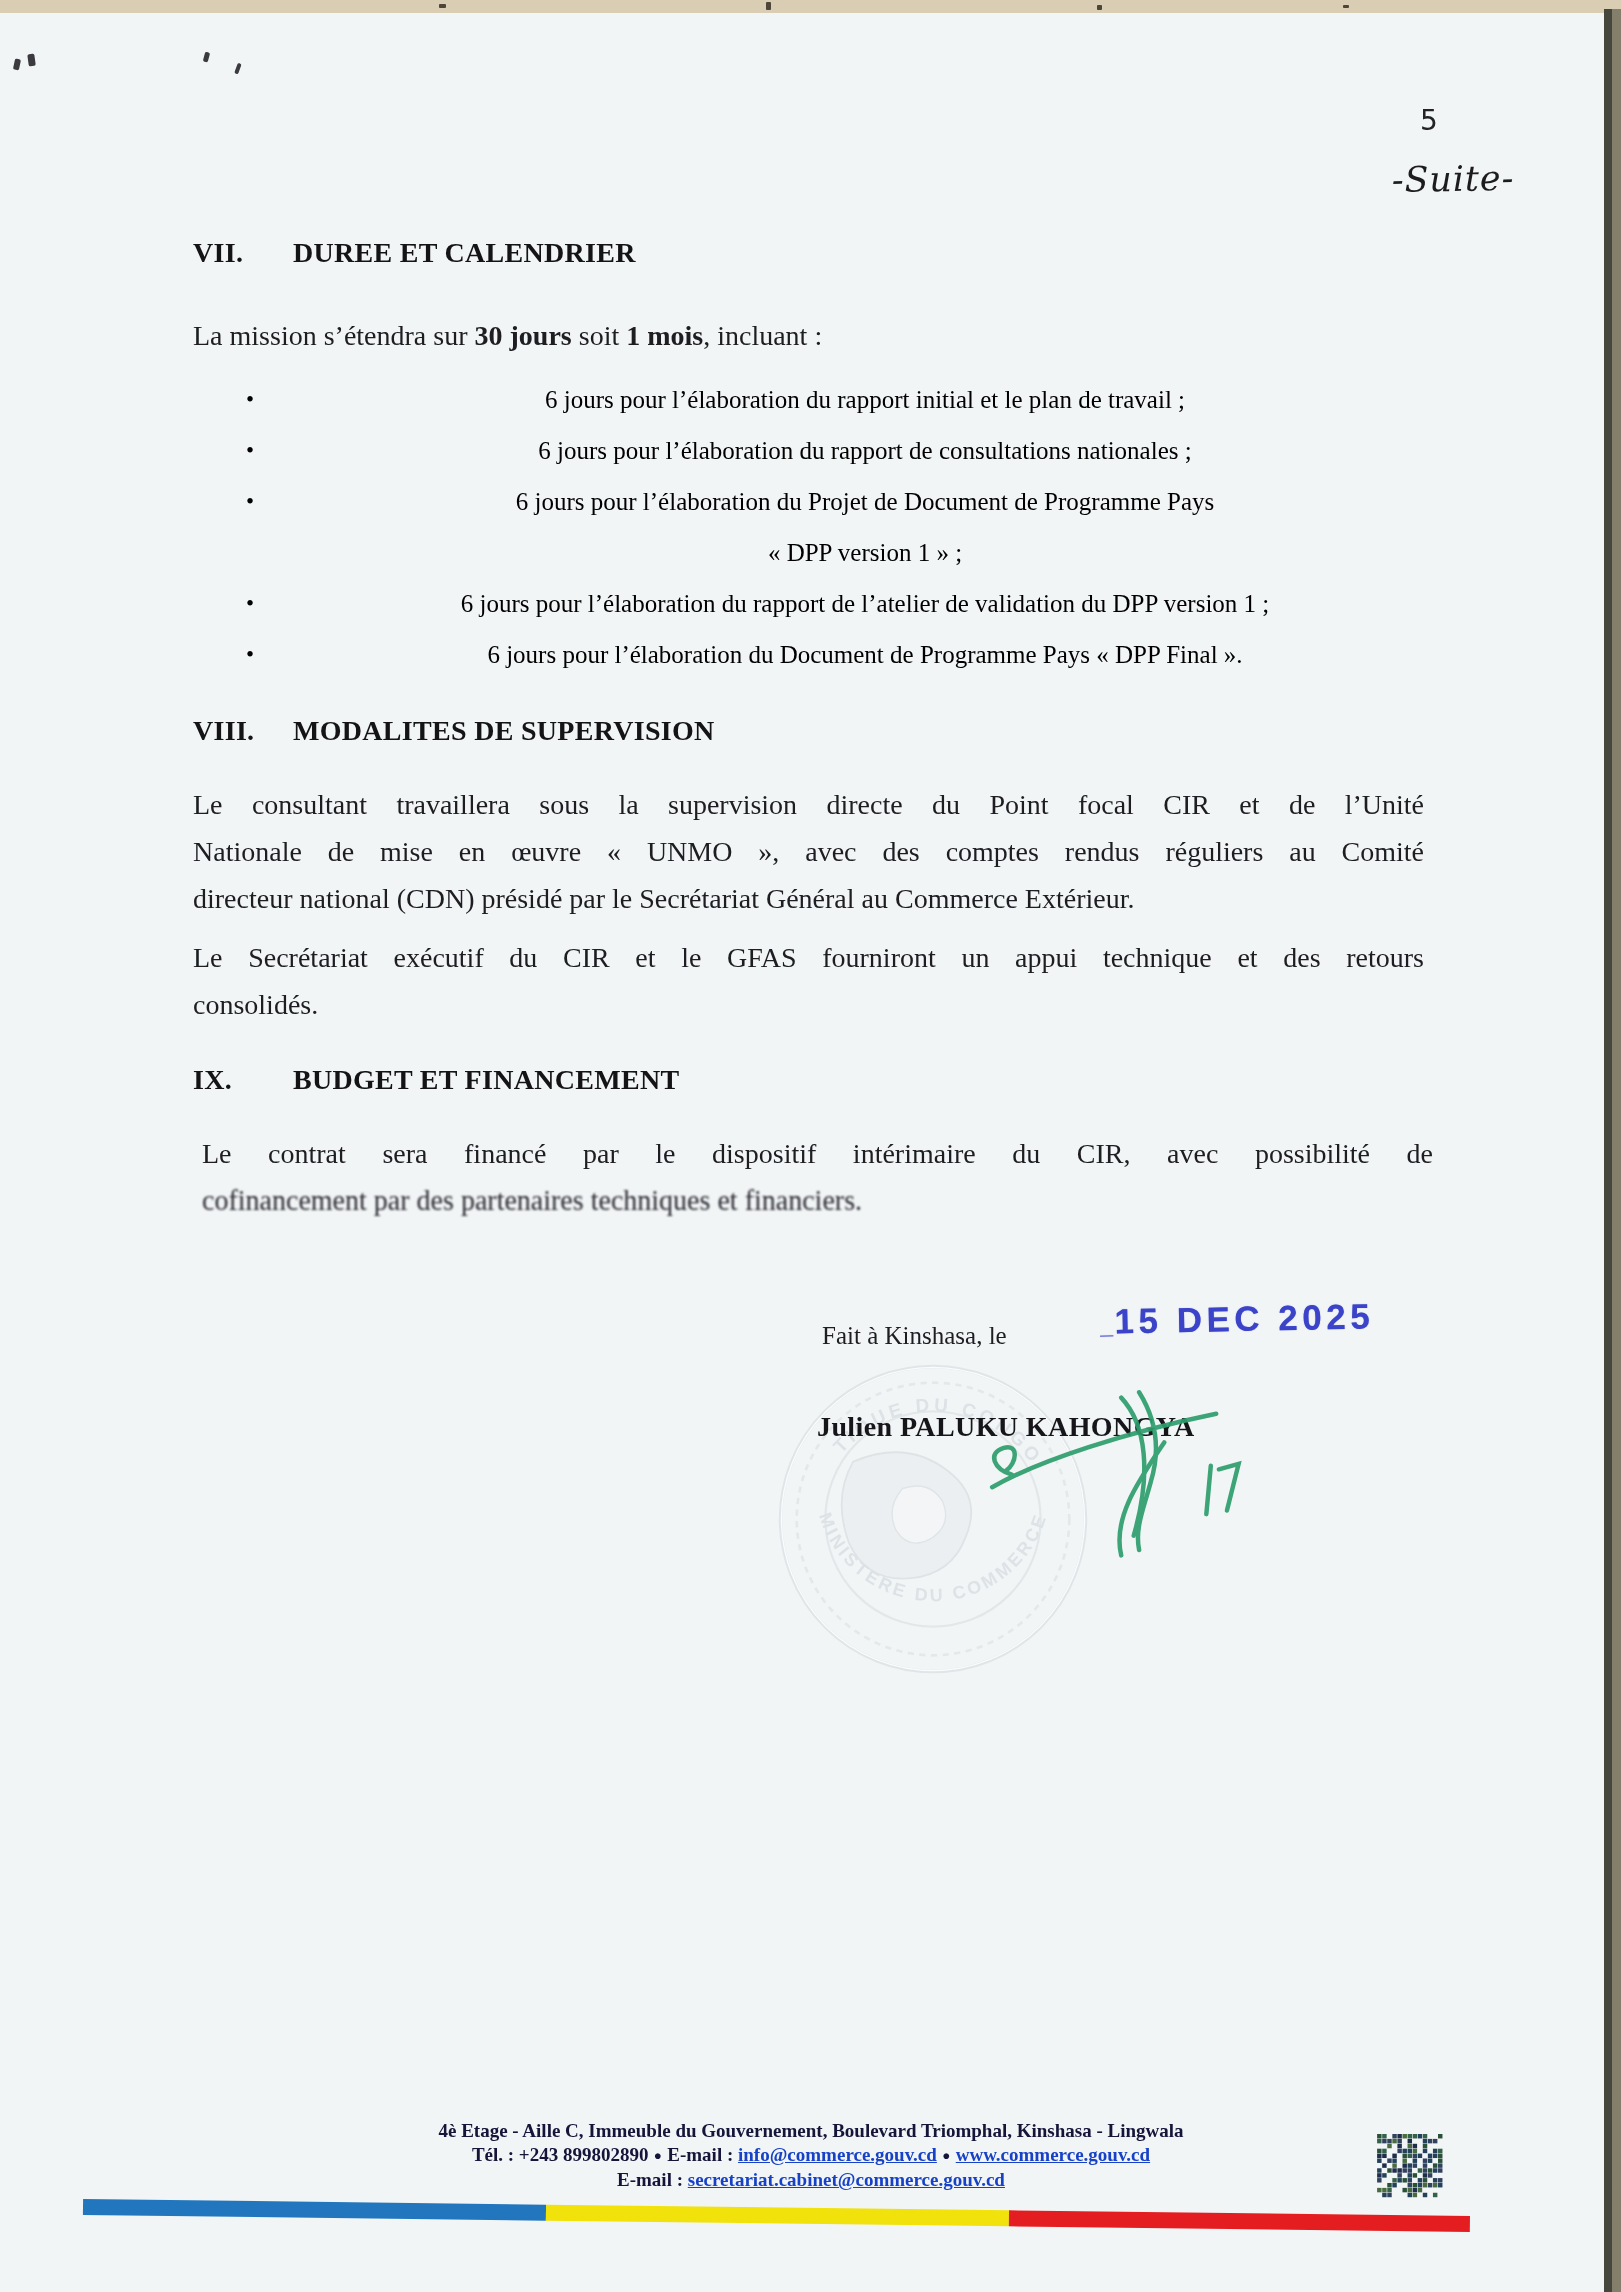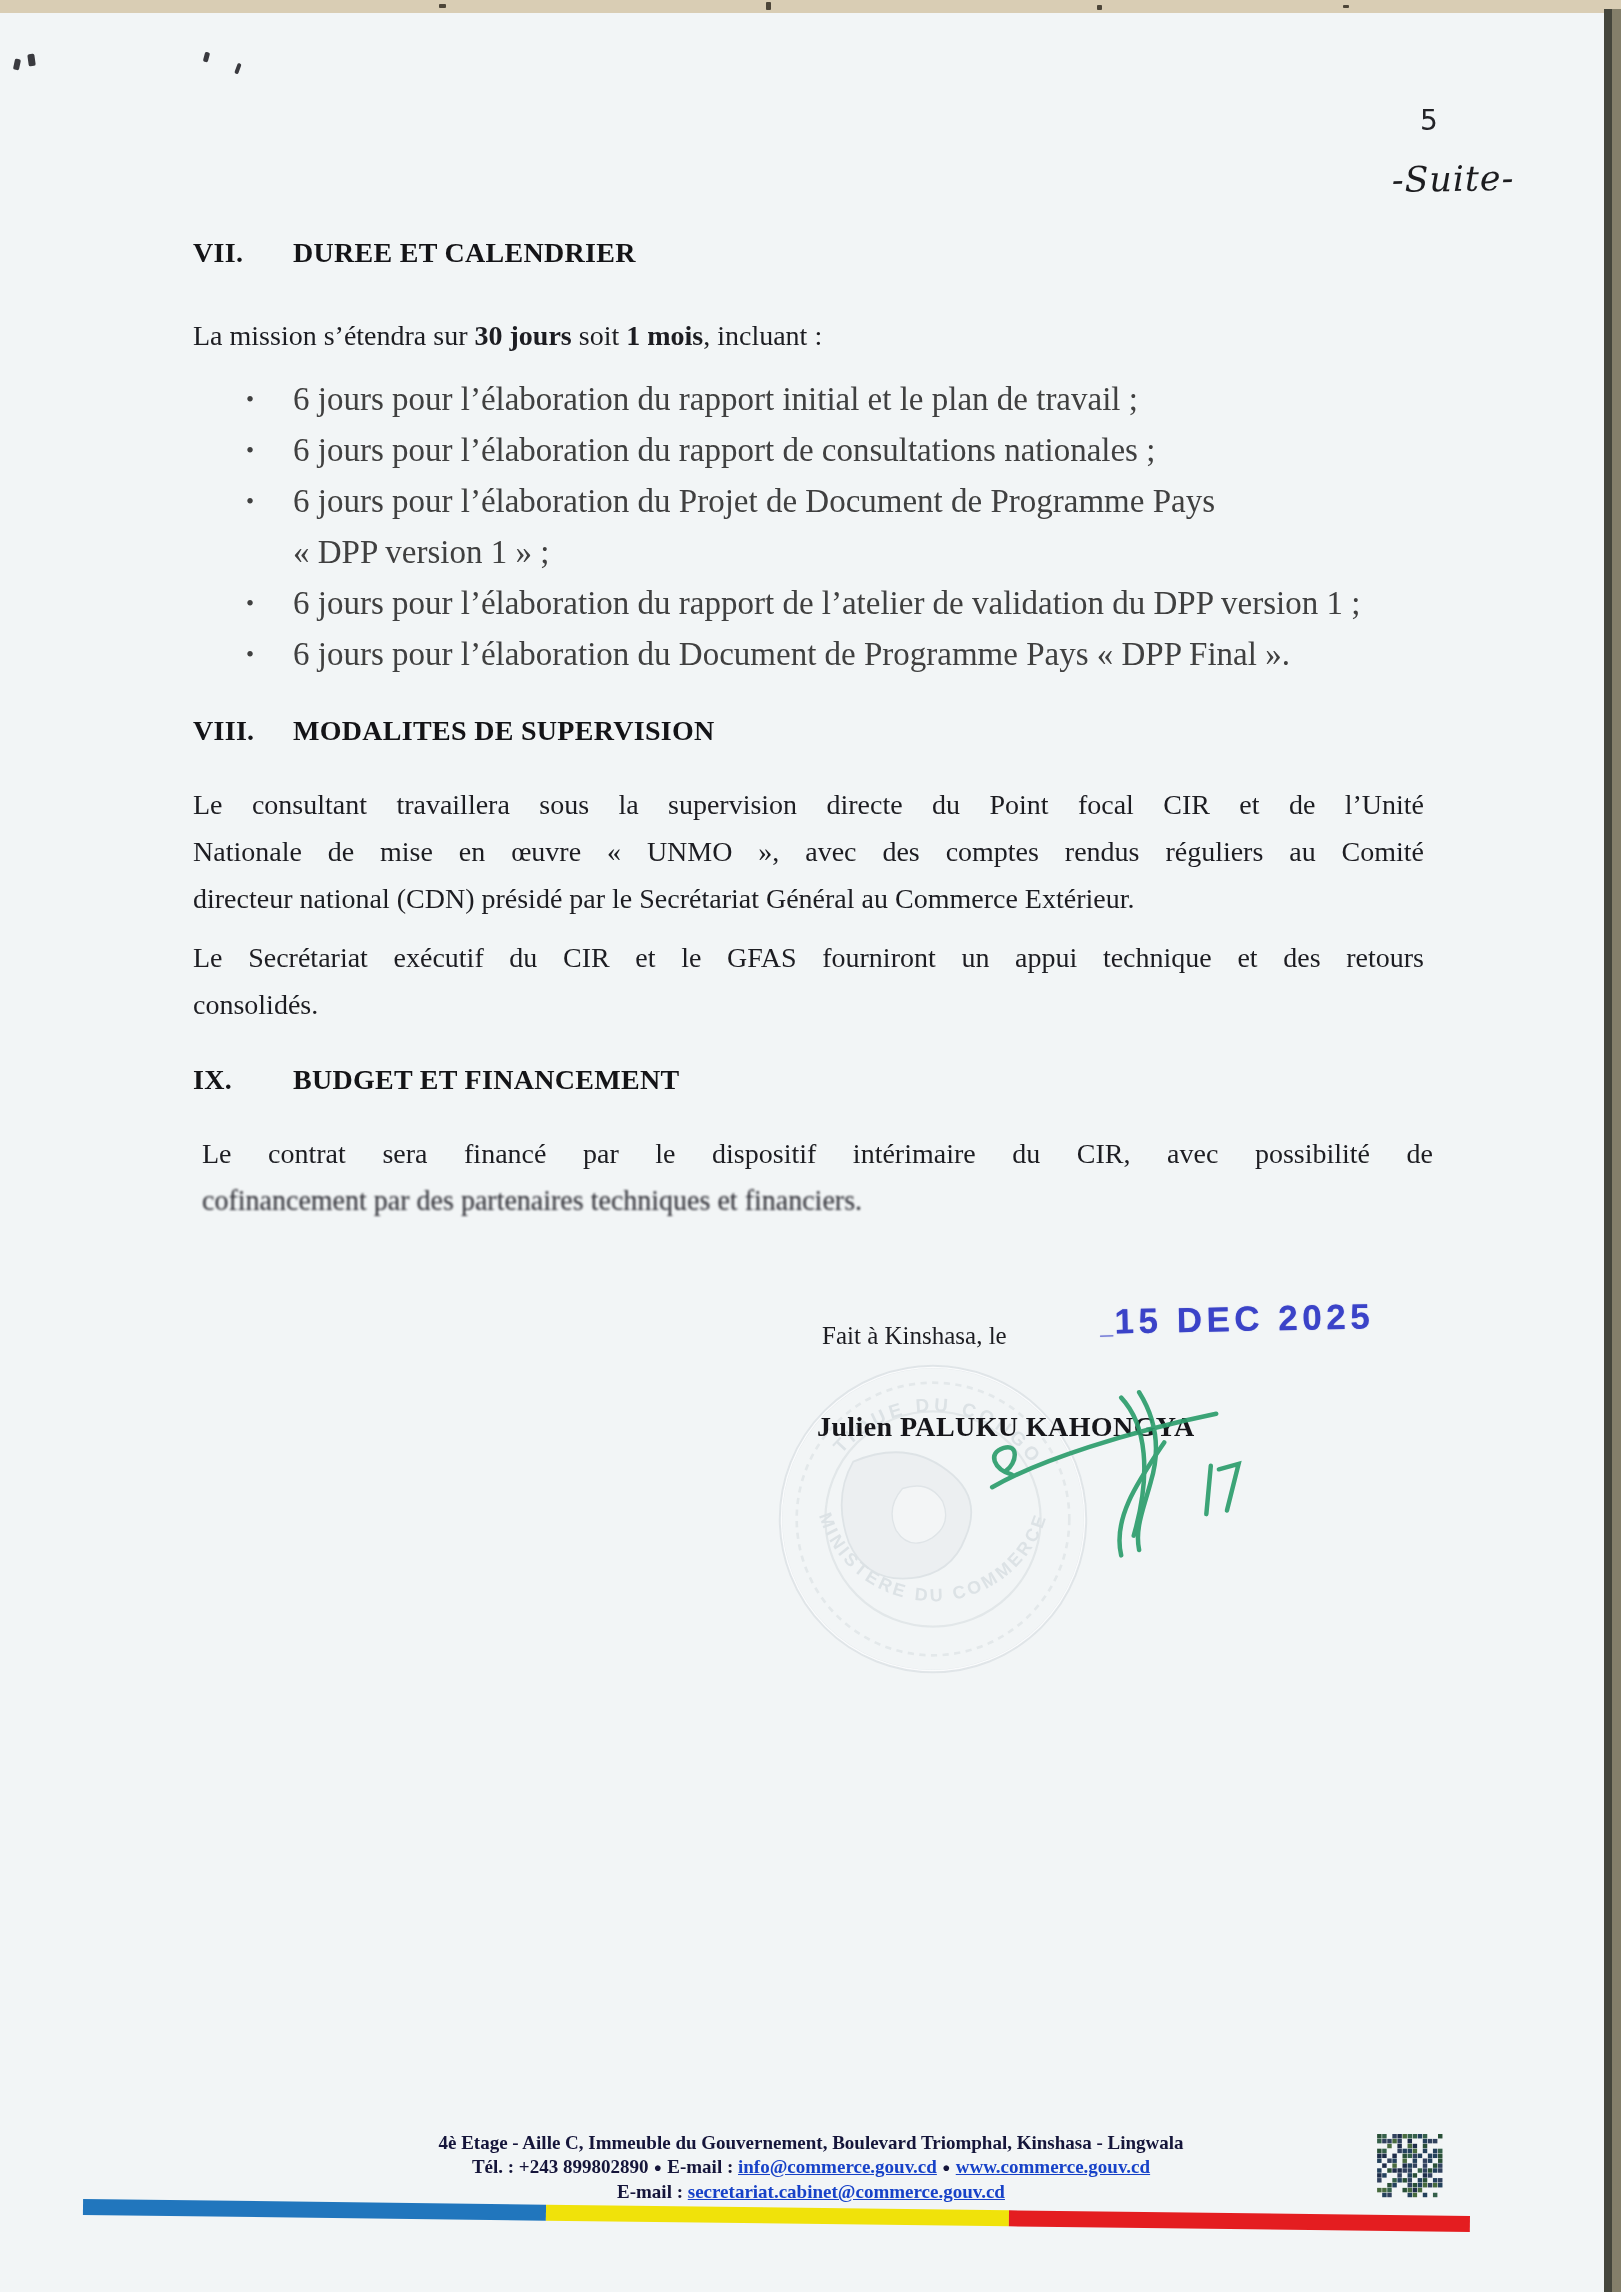--- a/index.html
+++ b/index.html
@@ -25,41 +25,41 @@
   .heading{position:absolute;left:193px;font-weight:bold;font-size:28px;color:#141417;
     letter-spacing:0.3px;white-space:nowrap;}
   .sec-label{display:inline-block;width:100px;}
 
   .bodytext{font-size:28px;line-height:47px;color:#1d1d22;}
   .block{position:absolute;left:193px;width:1231px;}
   .jl{text-align:justify;text-align-last:justify;white-space:normal;}
   .ll{text-align:left;}
   b,.bold{font-weight:bold;}
 
-  .bullets{position:absolute;left:246px;width:1191px;font-size:33px;color:#404040;}
+  .bullets{position:absolute;left:246px;width:1191px;font-size:25px;color:#000000;text-align:center;}
   .bullet-item{position:relative;padding-left:47px;line-height:51px;}
   .bullet-item::before{content:"•";position:absolute;left:0;top:0;font-size:23px;}
   .bullet-cont{padding-left:47px;line-height:51px;}
 
   .smudge{filter:blur(1px);color:#2a2a31;transform:scaleY(1.04);}
 
   .dateline{position:absolute;left:822px;top:1322px;font-size:25px;}
   .stamp{position:absolute;left:1100px;top:1299px;
     font-family:"Liberation Sans",sans-serif;font-weight:bold;font-size:35px;
     color:var(--stamp-blue,#3b43c8);letter-spacing:4.5px;transform:rotate(-1.2deg);
     text-shadow:0 0 0.9px rgba(59,67,200,.65);white-space:nowrap;}
   .stamp .pre{font-size:23px;letter-spacing:0;margin-right:1.8px;}
 
   .sig-name{position:absolute;left:817px;top:1411px;font-weight:bold;font-size:28px;
     letter-spacing:0.4px;color:#16161a;white-space:nowrap;z-index:3;}
   .seal{position:absolute;left:768px;top:1354px;z-index:1;}
   .signature{position:absolute;left:949px;top:1360px;z-index:4;}
 
   .footer{position:absolute;left:72px;top:2119px;width:1478px;text-align:center;
-    font-weight:bold;font-size:19px;line-height:24px;color:#15153a;margin-top:12px;}
+    font-weight:bold;font-size:19px;line-height:24px;color:#15153a;}
   .footer .lnk{color:var(--link-blue,#1742c8);text-decoration:underline;}
   .footer .sep{display:inline-block;margin:0 5.4px;font-size:13.4px;vertical-align:0.9px;color:#15153a;}
 
   .flagbar{position:absolute;left:83px;top:2199px;width:1387px;height:16px;
     transform:rotate(0.7deg);transform-origin:left center;}
   .flagbar .seg{position:absolute;top:0;height:16px;}
   .seg-blue{left:0;width:463px;background:var(--flag-blue,#2176bd);}
   .seg-yellow{left:463px;width:463px;background:var(--flag-yellow,#f0e20a);}
   .seg-red{left:926px;width:461px;background:var(--flag-red,#e41d20);}
 

